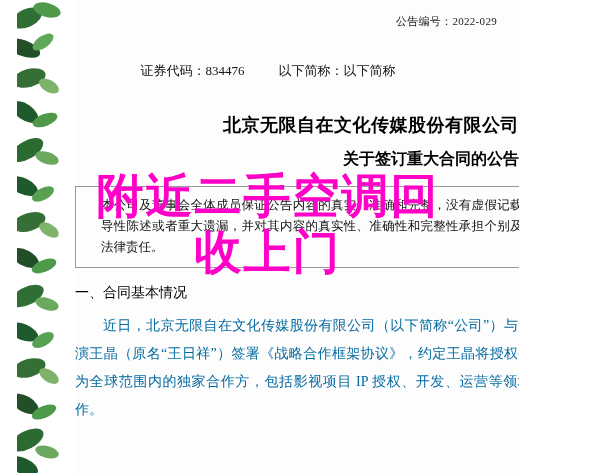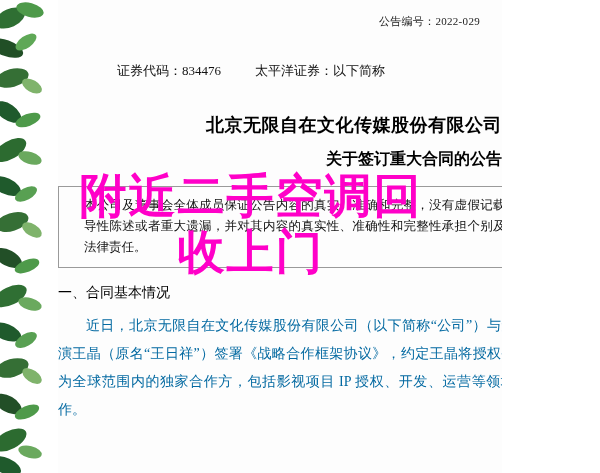--- a/index.html
+++ b/index.html
@@ -10,21 +10,21 @@
     width: 600px;
     height: 473px;
     background: #ffffff;
     font-family: "Liberation Serif", serif;
     color: #000000;
     overflow: hidden;
     position: relative;
   }
   .page {
     position: absolute;
-    left: 0;
+    left: 17px;
     top: 0;
     width: 502px;
     height: 473px;
     background: #fdfdfd;
     overflow: hidden;
   }
   .announce-no {
     position: absolute;
     right: 22px;
     top: 14px;
@@ -171,21 +171,21 @@
         <ellipse cx="30" cy="452" rx="12" ry="6" fill="#6aa95e" transform="rotate(14 30 452)"></ellipse>
         <ellipse cx="6" cy="466" rx="16" ry="8" fill="#1f5a2c" transform="rotate(24 6 466)"></ellipse>
       </g>
     </svg>
   </div>
 
   <div class="announce-no">公告编号：2022-029</div>
 
   <div class="meta-row">
     <div class="meta-cell"><span>证券代码：</span><span>834476</span></div>
-    <div class="meta-cell"><span>太平洋证券：</span><span>以下简称</span></div>
+    <div class="meta-cell"><span>以下简称：</span><span>以下简称</span></div>
   </div>
 
   <div class="title-block">
     <div class="title-main">北京无限自在文化传媒股份有限公司</div>
     <div class="title-sub">关于签订重大合同的公告</div>
   </div>
 
   <div class="notice-box">本公司及董事会全体成员保证公告内容的真实、准确和完整，没有虚假记载、误导性陈述或者重大遗漏，并对其内容的真实性、准确性和完整性承担个别及连带法律责任。</div>
 
   <div class="section-head">一、合同基本情况</div>

